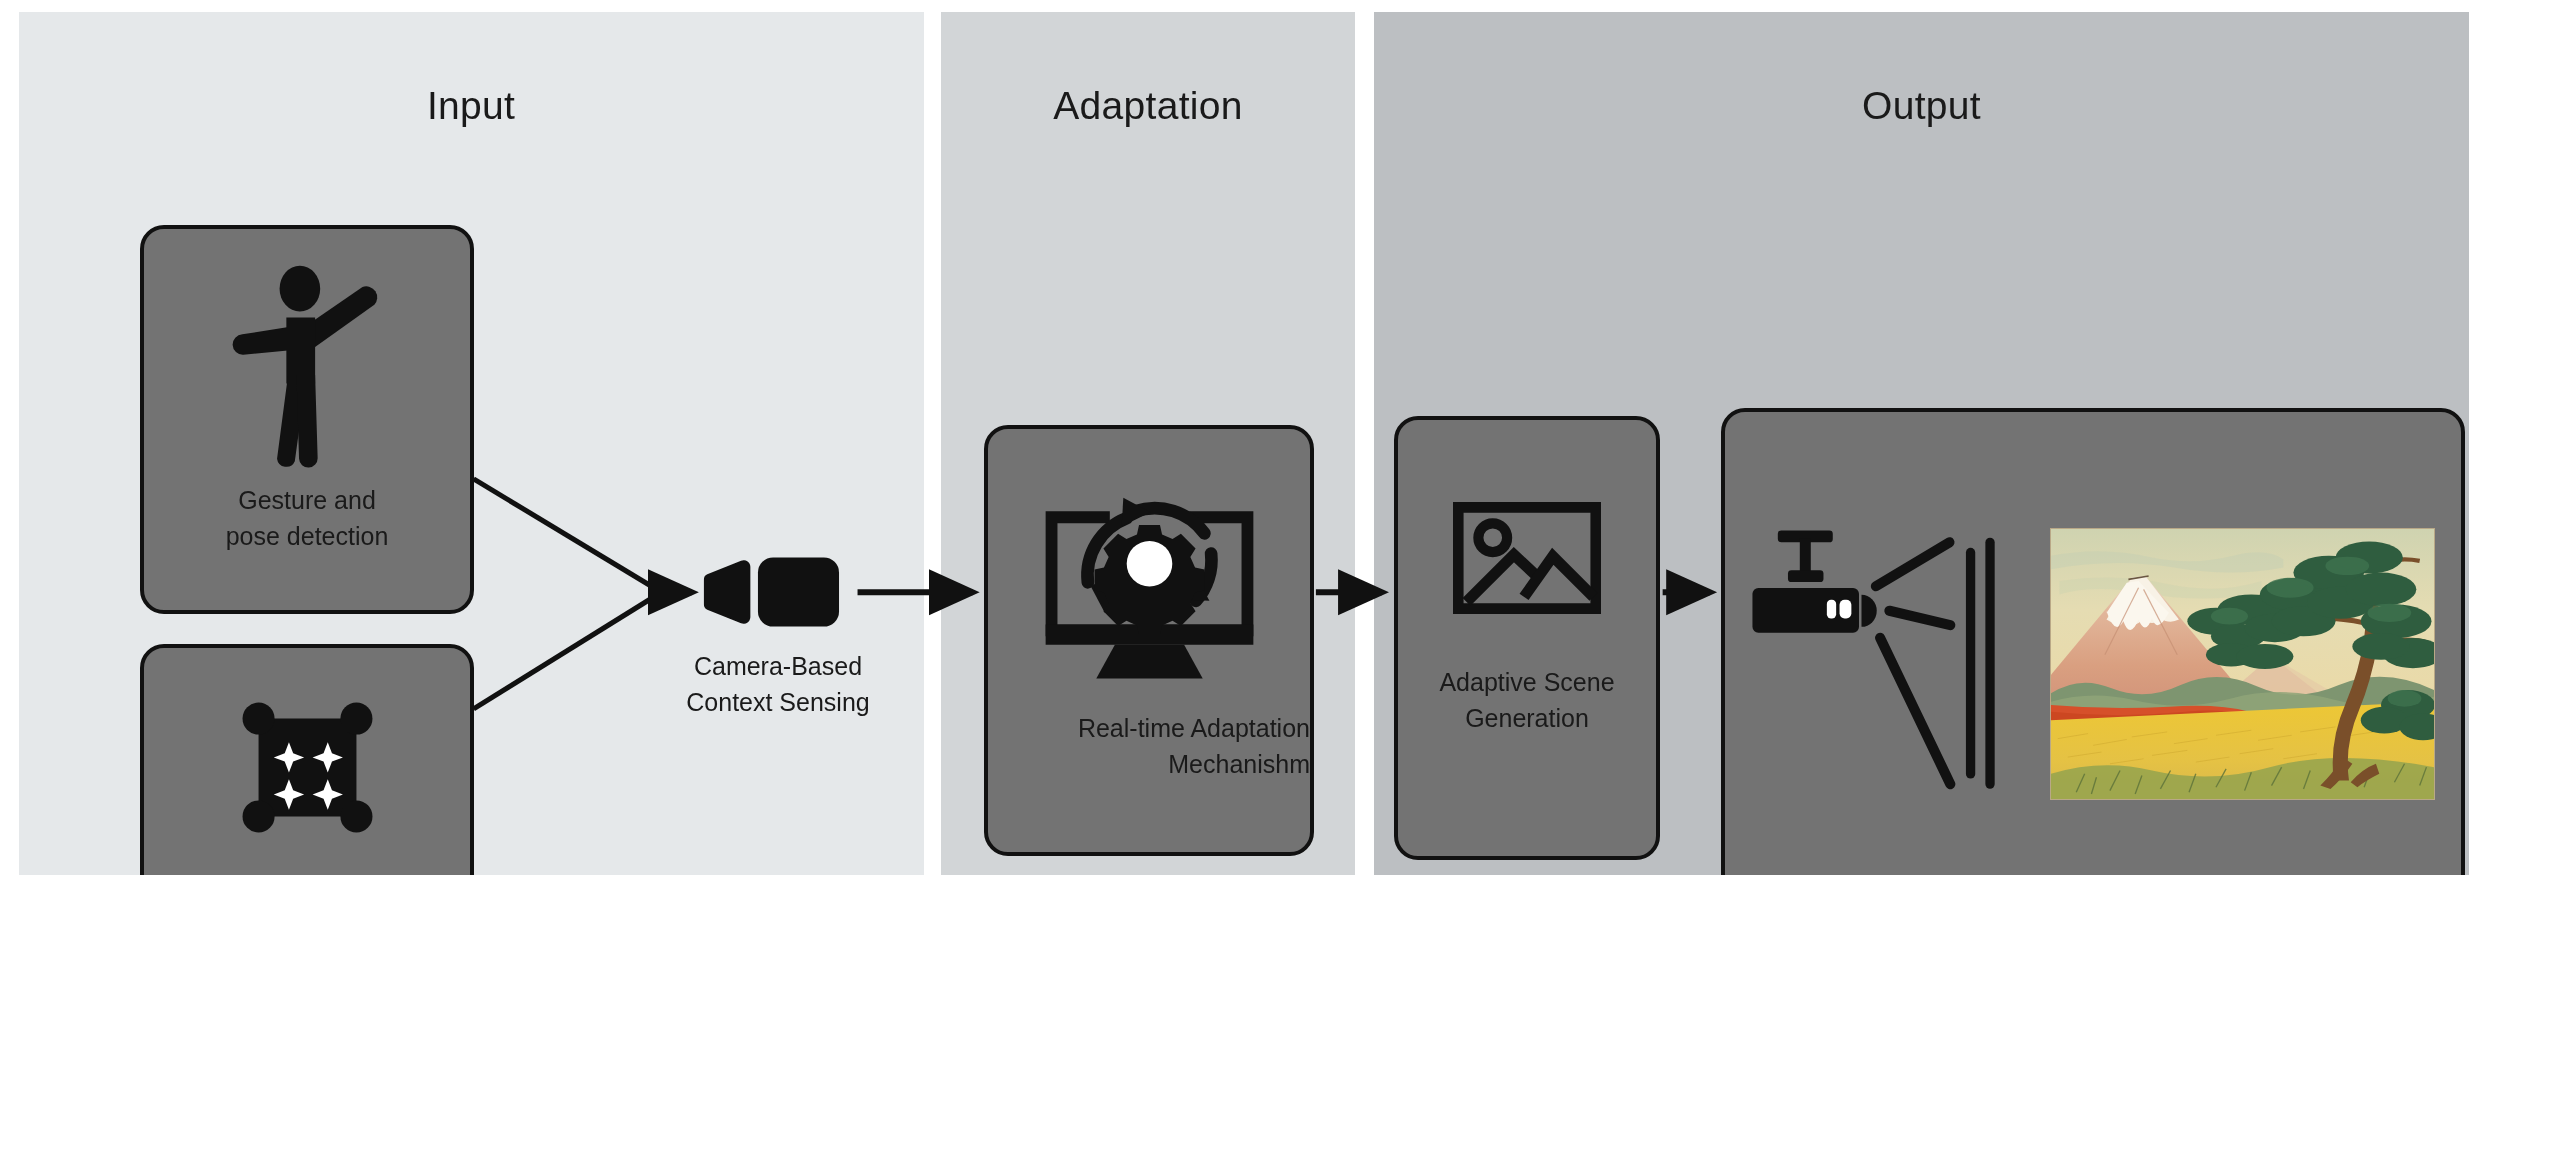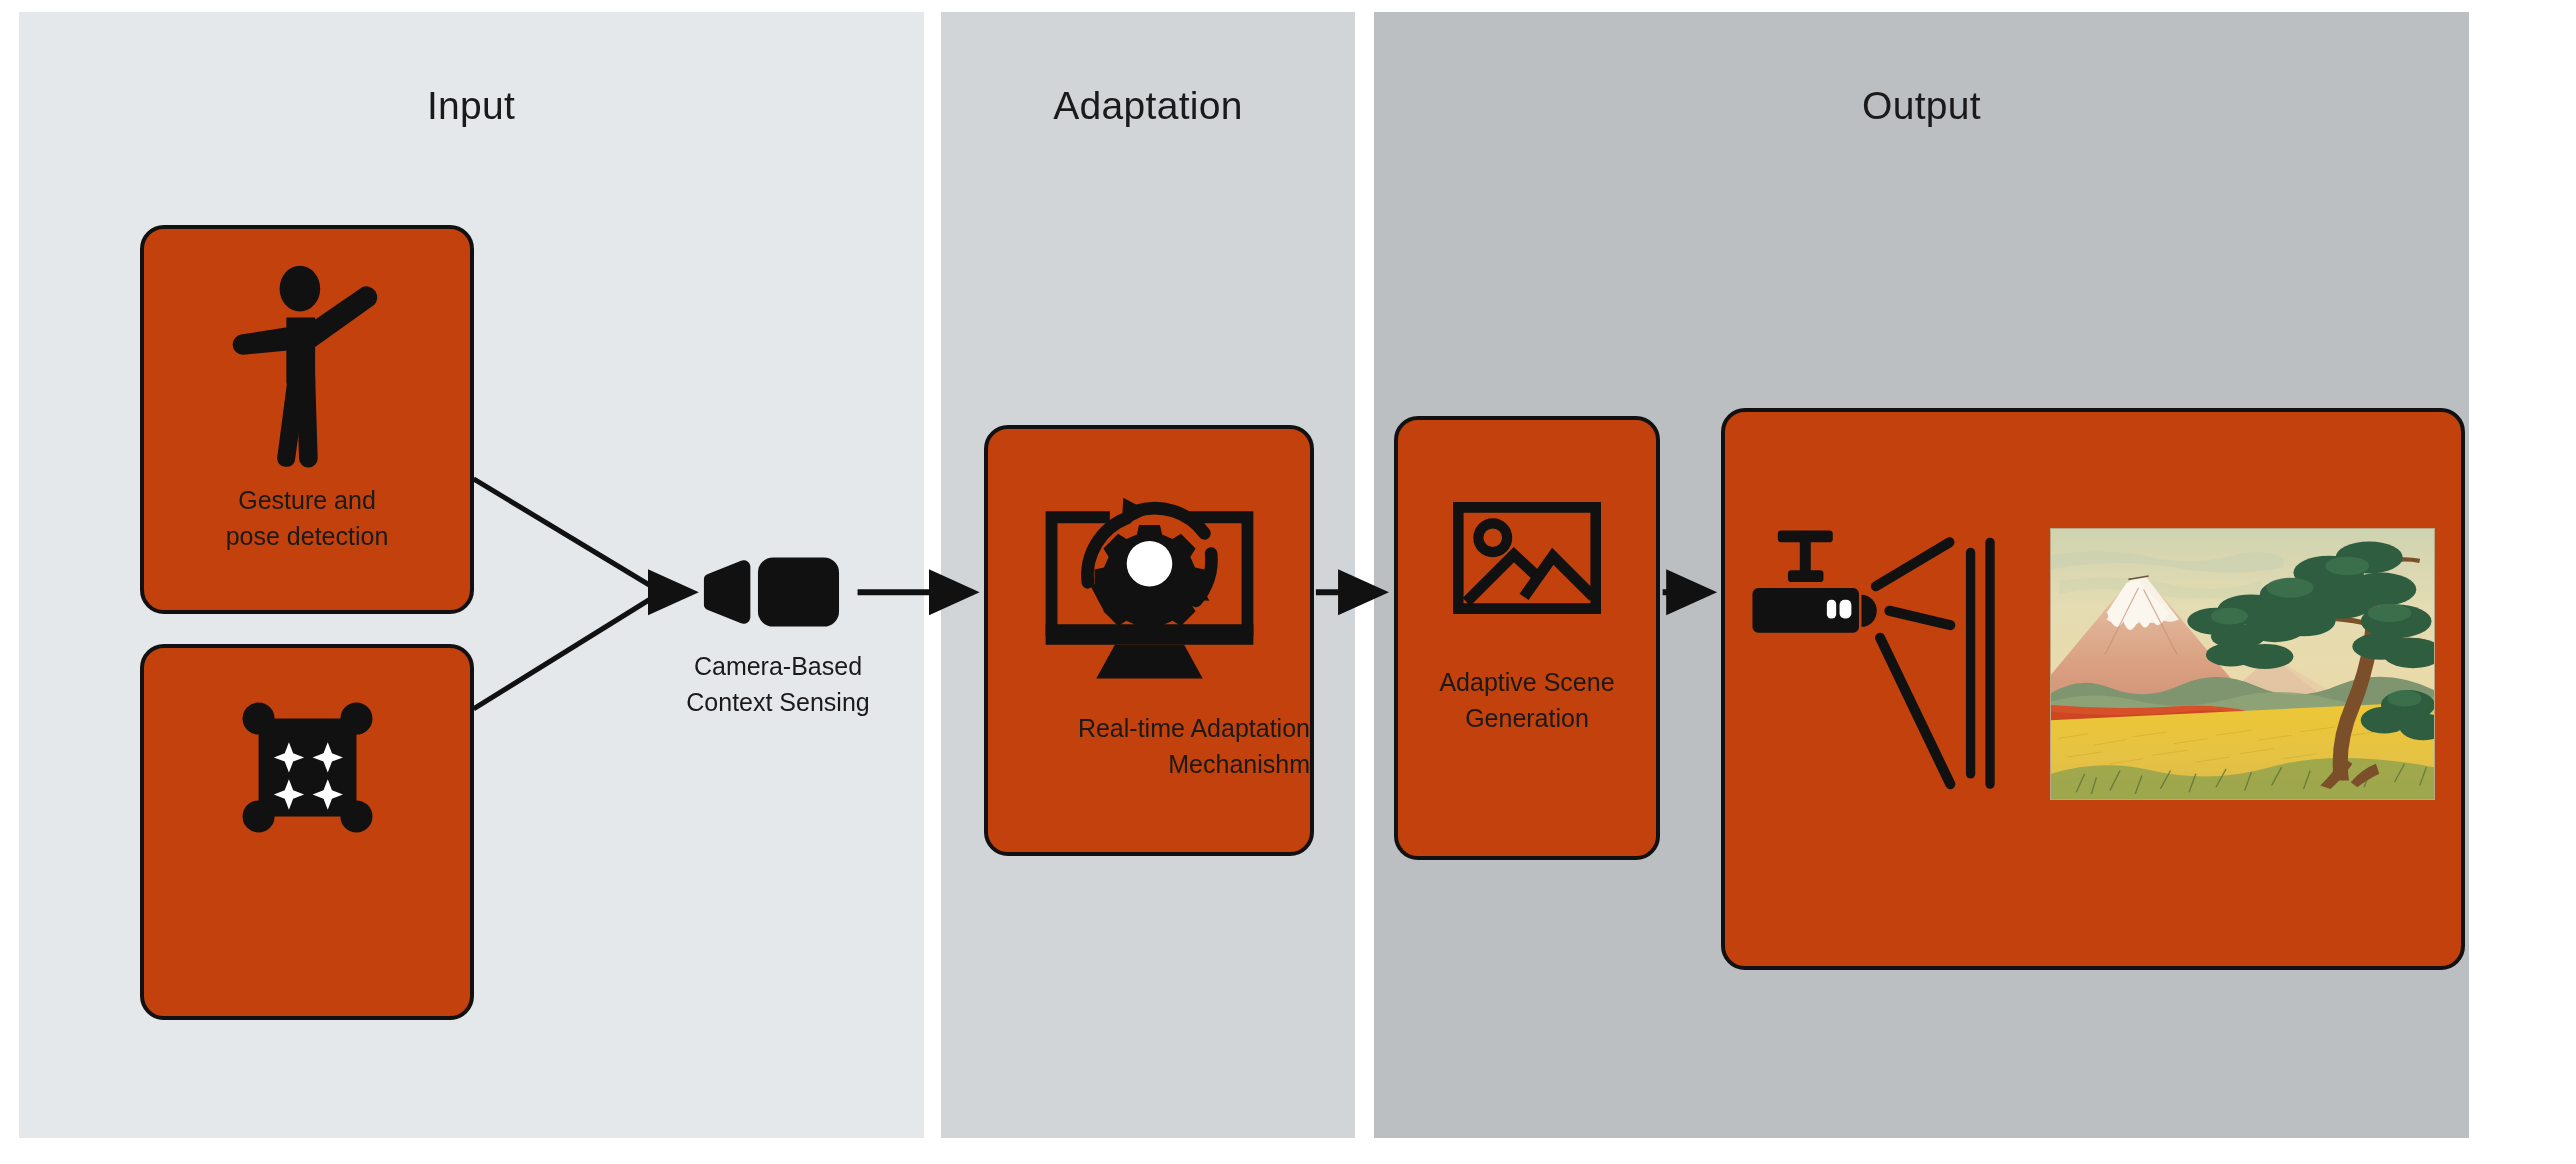--- a/index.html
+++ b/index.html
@@ -8,21 +8,21 @@
     padding: 0;
     background: #ffffff;
   }
   body {
     font-family: "Liberation Sans", "DejaVu Sans", sans-serif;
     -webkit-font-smoothing: antialiased;
   }
   #stage {
     position: relative;
     width: 2576px;
-    height: 1138px;
+    height: 875px;
     background: #ffffff;
     overflow: hidden;
   }
 
   
   .band {
     position: absolute;
     top: 12px;
     height: 1133px;
   }
@@ -37,21 +37,21 @@
     text-align: center;
     font-size: 39px;
     color: #1a1a1a;
     letter-spacing: 0.3px;
     line-height: 1;
   }
 
   
   .card {
     position: absolute;
-    background: #c2410c;
+    background: #737373;
     border: 4.2px solid #111111;
     border-radius: 24px;
     box-sizing: border-box;
   }
 
   .card-icon {
     position: absolute;
     left: 0;
     width: 100%;
     display: flex;

